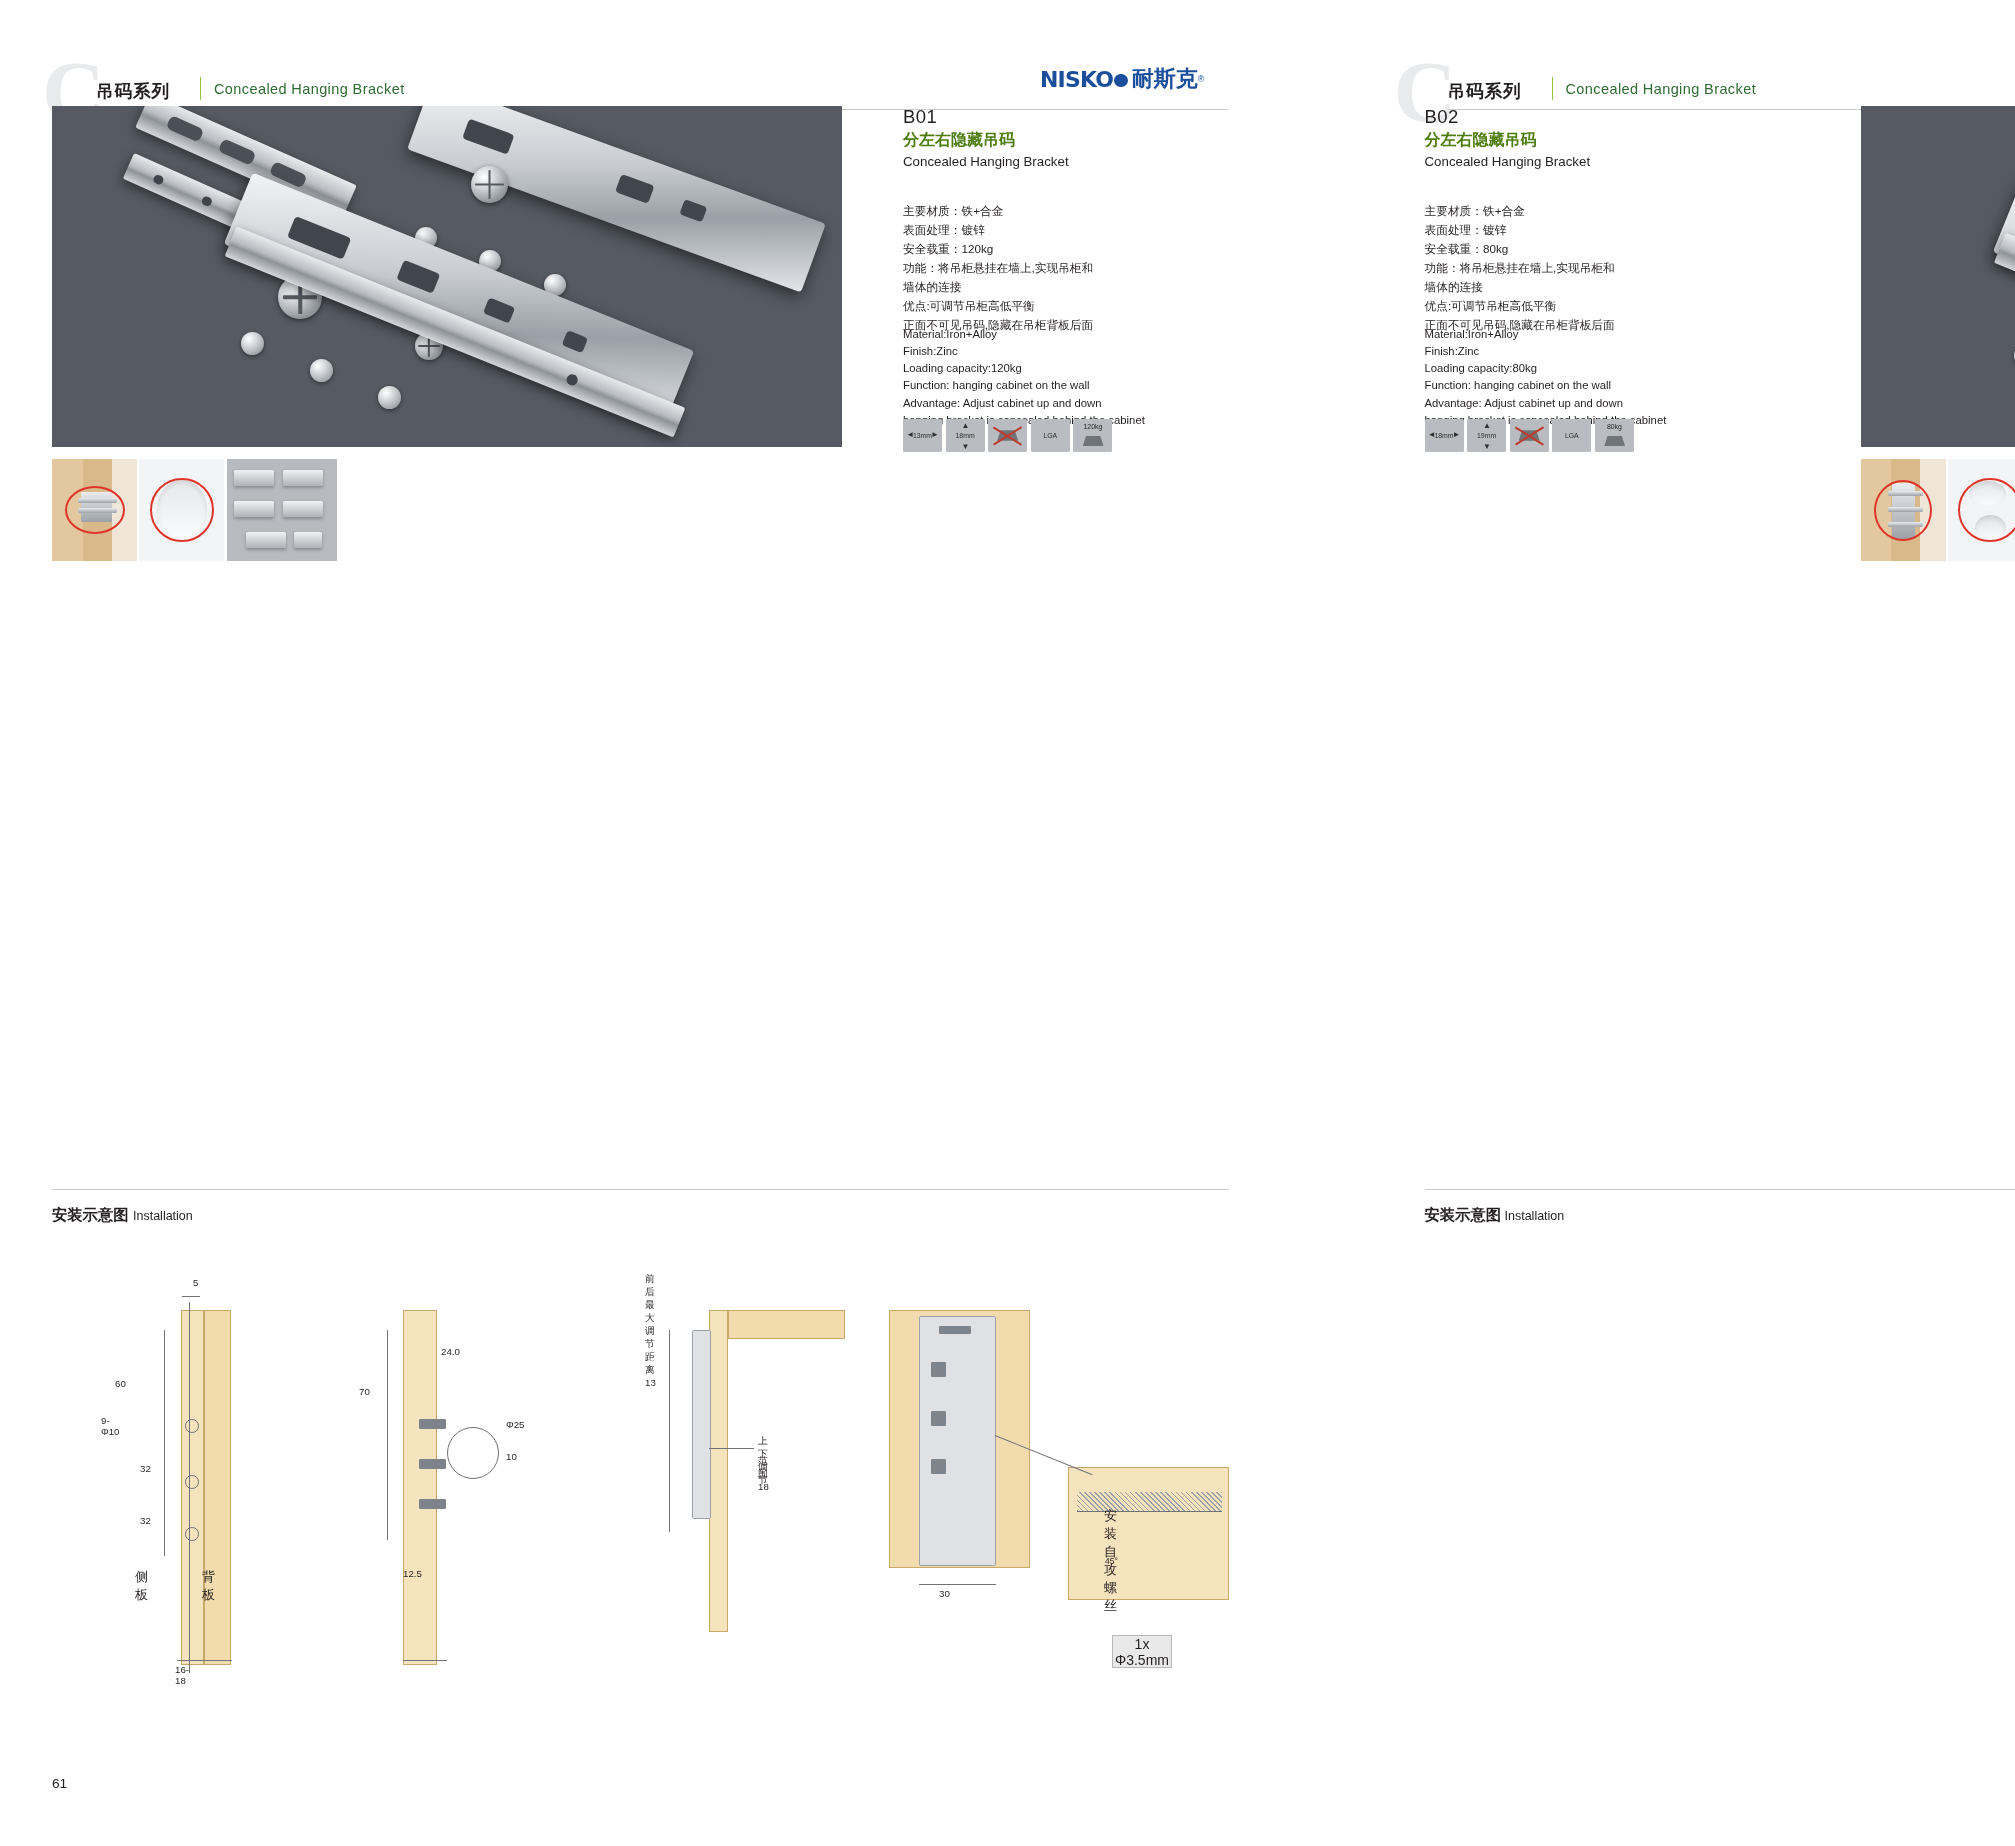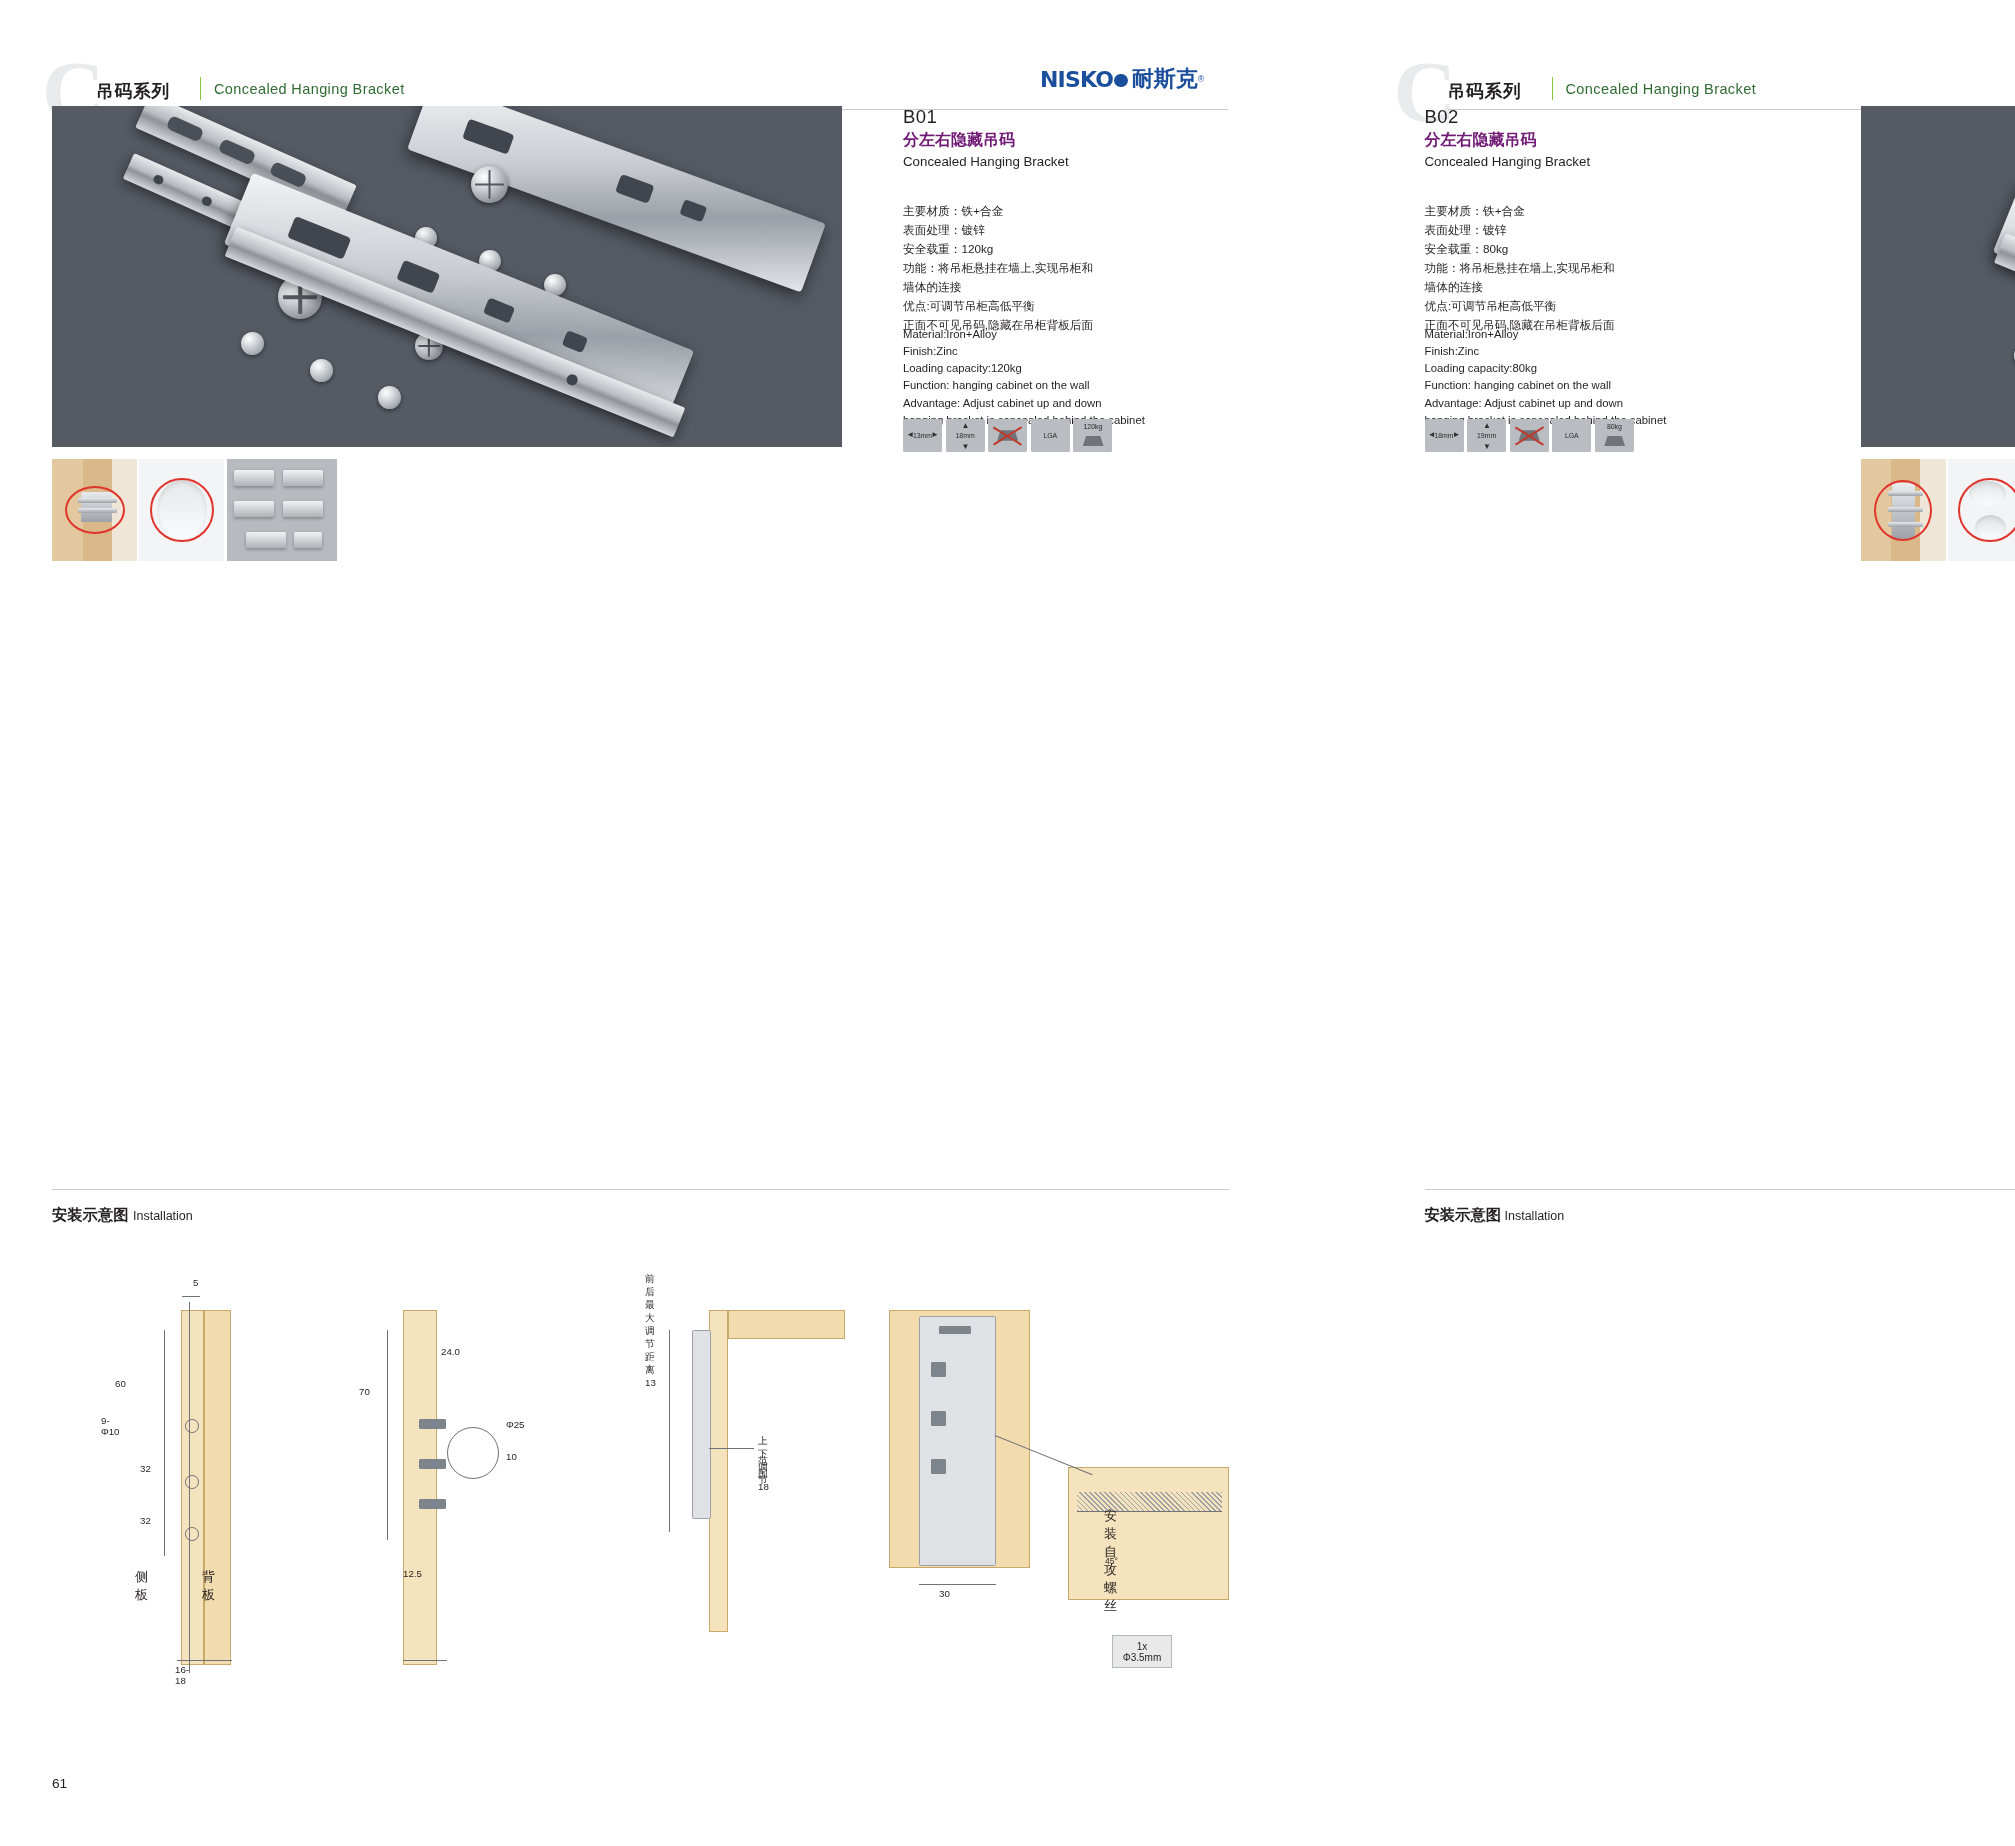--- a/index.html
+++ b/index.html
@@ -66,21 +66,21 @@
   }
   .screwhead::before { left:50%; top:12%; width:8%; height:76%; transform:translateX(-50%) rotate(0deg); }
   .screwhead::after { top:50%; left:12%; height:8%; width:76%; transform:translateY(-50%); }
   .peg { position:absolute; border-radius:50%;
     background:radial-gradient(circle at 35% 30%,#ffffff,#b4b9bf 60%,#7e838a 100%);
     box-shadow:0 1.6px 4px rgba(0,0,0,.45);
   }
 
   
   .code { position:absolute; font-size:18.5px; color:#231f20; letter-spacing:0.4px;text-align:right; }
-  .t-cn-title { position:absolute; font-size:16px; font-weight:bold; color:#701a75; }
+  .t-cn-title { position:absolute; font-size:16px; font-weight:bold; color:#4d7c0f; }
   .t-en-title { position:absolute; font-size:13.3px; color:#231f20; }
   .spec-cn { position:absolute; font-size:11.7px; line-height:1.62; color:#231f20; }
   .spec-en { position:absolute; font-size:11.3px; line-height:1.52; color:#231f20; }
 
   
   .icons { position:absolute; display:flex; gap:3.6px; }
   .icon-box {
     width:39px; height:33px; background:#b9bcc0; border-radius:1.6px;
     position:relative; display:flex; align-items:center; justify-content:center;
   }
@@ -122,21 +122,21 @@
   .lbl-cn { position:absolute; font-size:13px; color:#231f20; }
   .circ { position:absolute; border:0.8px solid #6f7277; border-radius:50%; }
   .plate { position:absolute; background:#dfe1e4; border:0.8px solid #9aa0a6; border-radius:1.6px; }
   .dark-s { position:absolute; background:#7e848b; border-radius:1.2px; }
 
   .callout { position:absolute; background:#f5e3bd; border:0.8px solid #c9a96a; }
   .callout .hatch {
     position:absolute;
     background:repeating-linear-gradient(45deg,#9aa0a6 0 1.2px,transparent 1.2px 3.6px);
   }
-  .note-box { position:absolute; background:#e9e9ea; border:0.8px solid #b5b8bc; font-size:10px;
+  .note-box { position:absolute; background:#e9e9ea; border:0.8px solid #b5b8bc; font-size:14px;
      display:flex; align-items:center; justify-content:center; color:#231f20; }
 
   .pgnum { position:absolute; bottom:56px; font-size:13.7px; color:#231f20; }
 
   .leader { position:absolute; background:#6f7277; height:0.8px; transform-origin:left center; }
 </style>
 </head>
 <body>
 
 <div class="spread">

